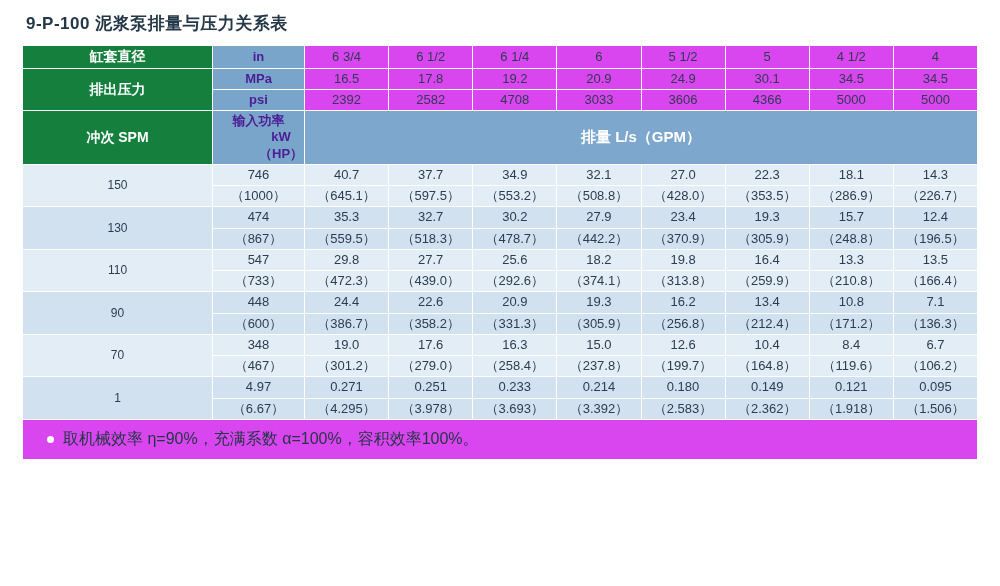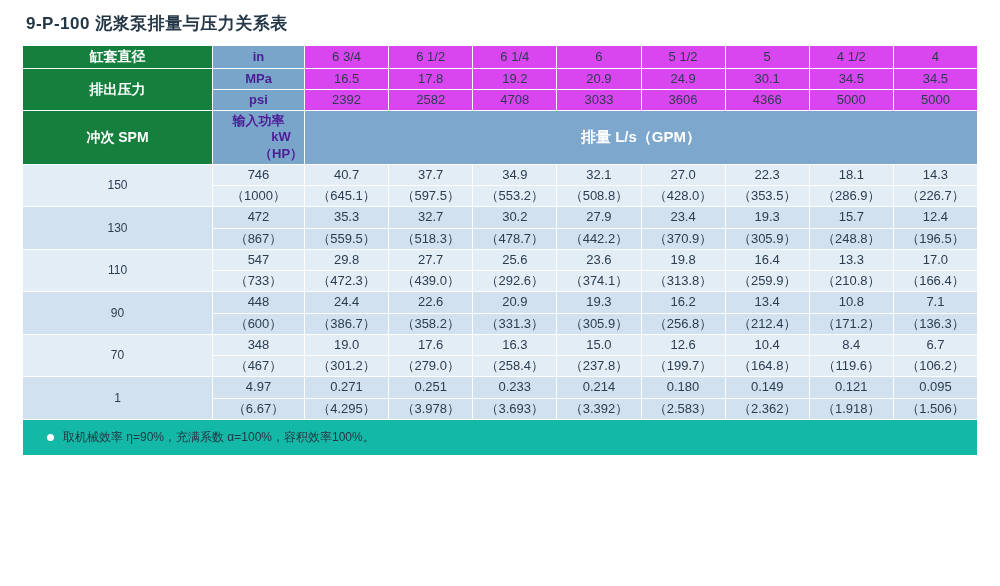--- a/index.html
+++ b/index.html
@@ -72,23 +72,23 @@
   }
   .spm {
     font-size: 12px;
   }
   .twoline .n1 { display: block; }
   .twoline .n2 { display: block; margin-left: 45px; }
   .note {
     width: 956px;
     margin-left: 22px;
     margin-top: 0;
-    background: #14b8a6;
+    background: #d946ef;
     color: #243746;
-    font-size: 12px;
+    font-size: 16px;
     padding: 9px 0 9px 0;
     box-sizing: border-box;
     border: 1px solid #ffffff;
     border-top: none;
   }
   .note .bullet {
     display: inline-block;
     width: 7px;
     height: 7px;
     border-radius: 50%;
@@ -187,21 +187,21 @@
         <td>（553.2）</td>
         <td>（508.8）</td>
         <td>（428.0）</td>
         <td>（353.5）</td>
         <td>（286.9）</td>
         <td>（226.7）</td>
       </tr>
 
       <tr class="rowB">
         <td class="spm" rowspan="2">130</td>
-        <td>472</td>
+        <td>474</td>
         <td>35.3</td>
         <td>32.7</td>
         <td>30.2</td>
         <td>27.9</td>
         <td>23.4</td>
         <td>19.3</td>
         <td>15.7</td>
         <td>12.4</td>
       </tr>
       <tr class="rowB">
@@ -215,25 +215,25 @@
         <td>（248.8）</td>
         <td>（196.5）</td>
       </tr>
 
       <tr class="rowA">
         <td class="spm" rowspan="2">110</td>
         <td>547</td>
         <td>29.8</td>
         <td>27.7</td>
         <td>25.6</td>
-        <td>23.6</td>
+        <td>18.2</td>
         <td>19.8</td>
         <td>16.4</td>
         <td>13.3</td>
-        <td>17.0</td>
+        <td>13.5</td>
       </tr>
       <tr class="rowA">
         <td>（733）</td>
         <td>（472.3）</td>
         <td>（439.0）</td>
         <td>（292.6）</td>
         <td>（374.1）</td>
         <td>（313.8）</td>
         <td>（259.9）</td>
         <td>（210.8）</td>

